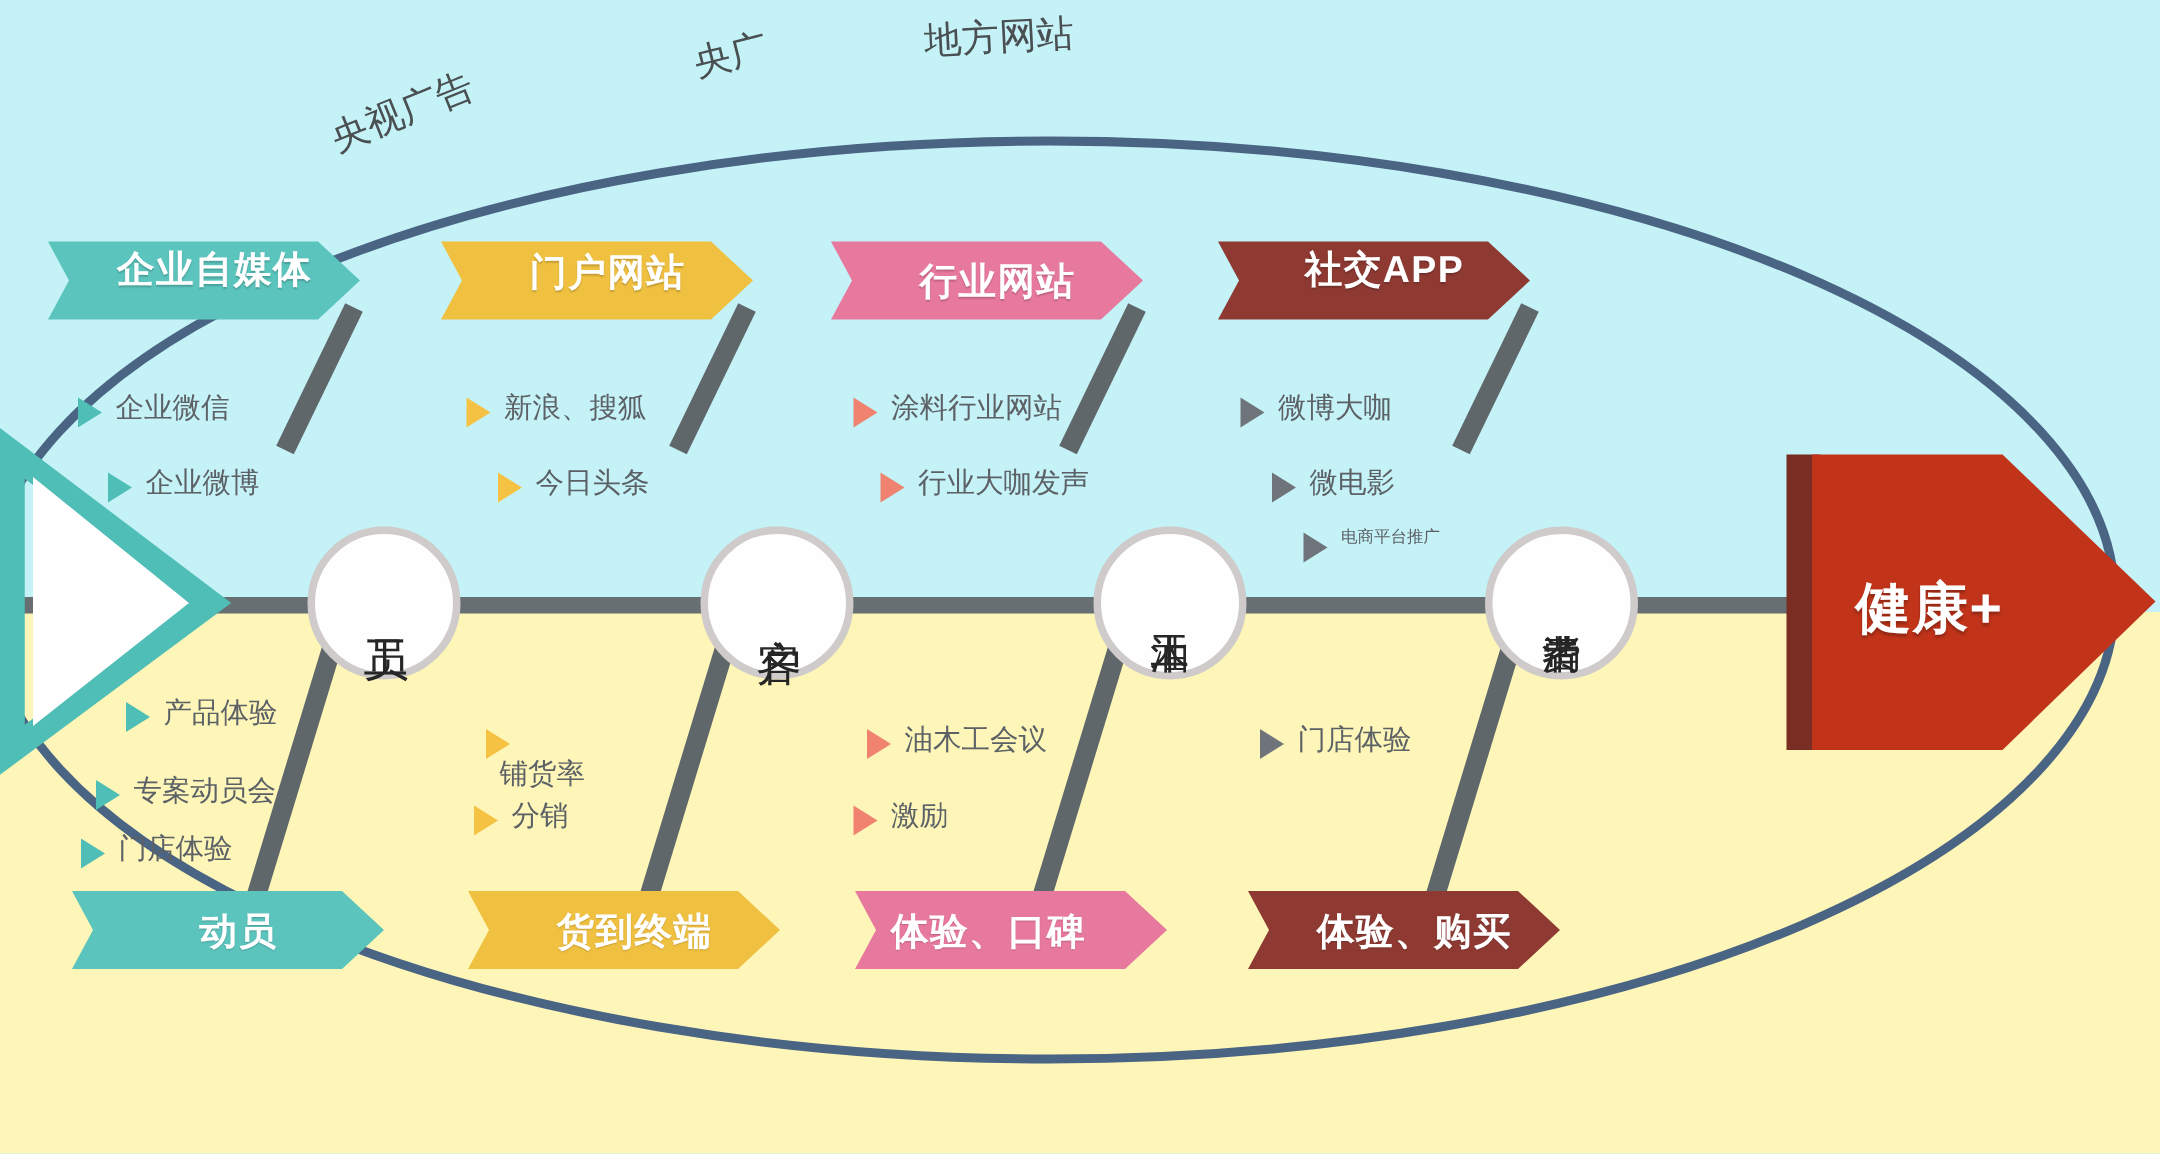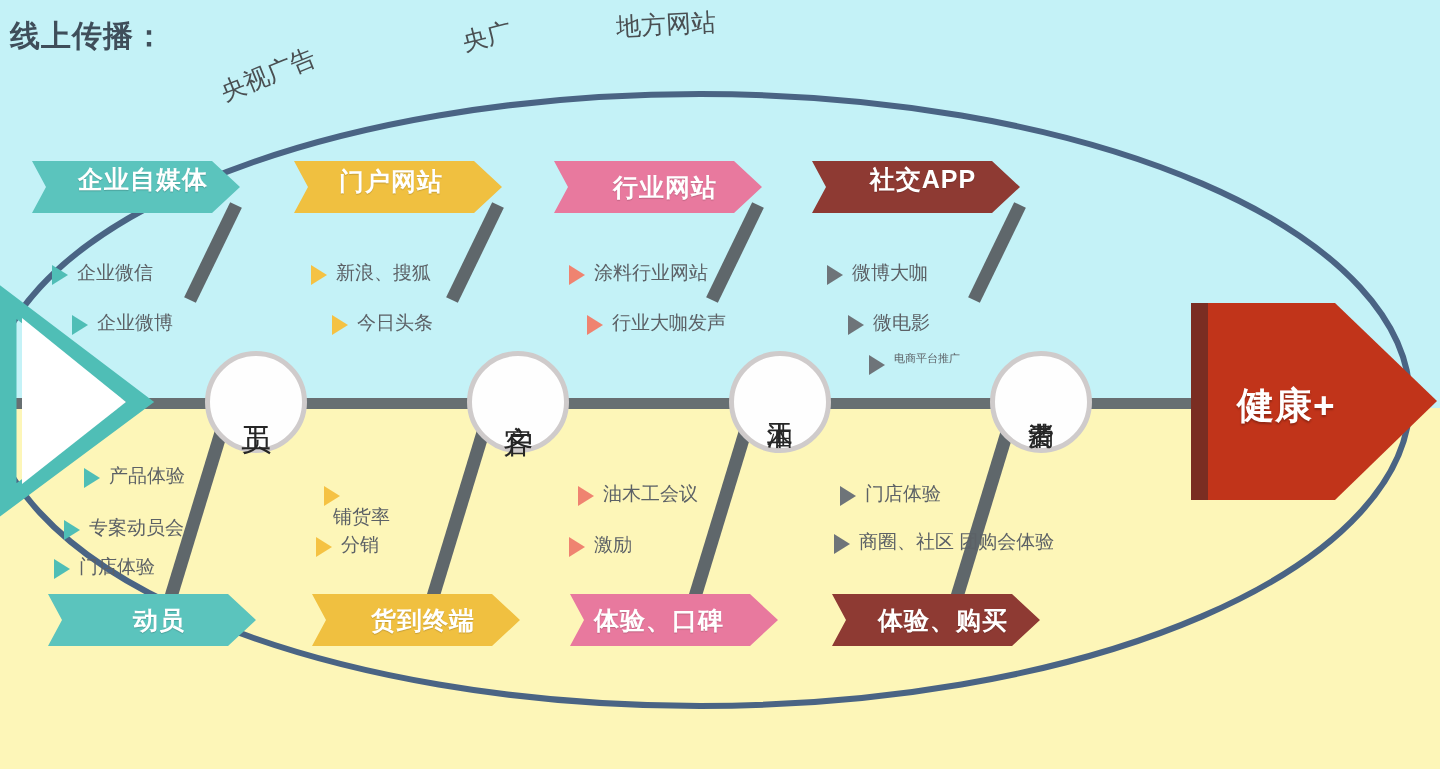--- a/index.html
+++ b/index.html
@@ -102,30 +102,29 @@
     </g>
 
     <g>
       <path d="M48 594 L228 594 L256 620 L228 646 L48 646 L62 620 Z" fill="#5BC4BD"></path>
       <path d="M312 594 L492 594 L520 620 L492 646 L312 646 L326 620 Z" fill="#F0C040"></path>
       <path d="M570 594 L750 594 L778 620 L750 646 L570 646 L584 620 Z" fill="#E8799E"></path>
       <path d="M832 594 L1012 594 L1040 620 L1012 646 L832 646 L846 620 Z" fill="#8E3A33"></path>
     </g>
   </svg>
 
-  <div class="txt heading">线上传播：</div>
 
   <div class="txt curve-lbl" style="left:218px;top:58px;transform:rotate(-22deg);">央视广告</div>
   <div class="txt curve-lbl" style="left:462px;top:20px;transform:rotate(-14deg);">央广</div>
   <div class="txt curve-lbl" style="left:616px;top:8px;transform:rotate(-3deg);">地方网站</div>
 
   <div class="hexwrap" style="left:32px;top:161px;width:208px;height:36px;">
     <div class="hexlabel">企业自媒体</div>
   </div>
-  <div class="hexwrap" style="left:280px;top:161px;width:208px;height:40px;">
+  <div class="hexwrap" style="left:294px;top:161px;width:208px;height:40px;">
     <div class="hexlabel">门户网站</div>
   </div>
   <div class="hexwrap" style="left:554px;top:161px;width:208px;height:52px;">
     <div class="hexlabel">行业网站</div>
   </div>
   <div class="hexwrap" style="left:812px;top:161px;width:208px;height:37px;">
     <div class="hexlabel">社交APP</div>
   </div>
 
   <div class="hexwrap" style="left:48px;top:594px;width:208px;height:52px;">
@@ -209,25 +208,20 @@
   </div>
   <div class="bullet" style="left:545px;top:534px;">
     <span class="tri" style="border-color:transparent transparent transparent #EF8370;"></span>
     <span class="bl">激励</span>
   </div>
 
   <div class="bullet" style="left:816px;top:483px;">
     <span class="tri" style="border-color:transparent transparent transparent #6E7479;"></span>
     <span class="bl">门店体验</span>
   </div>
-  <div class="bullet" style="left:810px;top:531px;">
-    <span class="tri" style="border-color:transparent transparent transparent #6E7479;"></span>
-    <span class="bl">商圈、社区
-团购会体验</span>
-  </div>
 
   <div class="circ" style="left:205px;top:351px;width:102px;height:102px;">
     <span>员工</span>
   </div>
   <div class="circ" style="left:467px;top:351px;width:102px;height:102px;">
     <span>客户</span>
   </div>
   <div class="circ" style="left:729px;top:351px;width:102px;height:102px;">
     <span style="font-size:26px;">油木工</span>
   </div>

